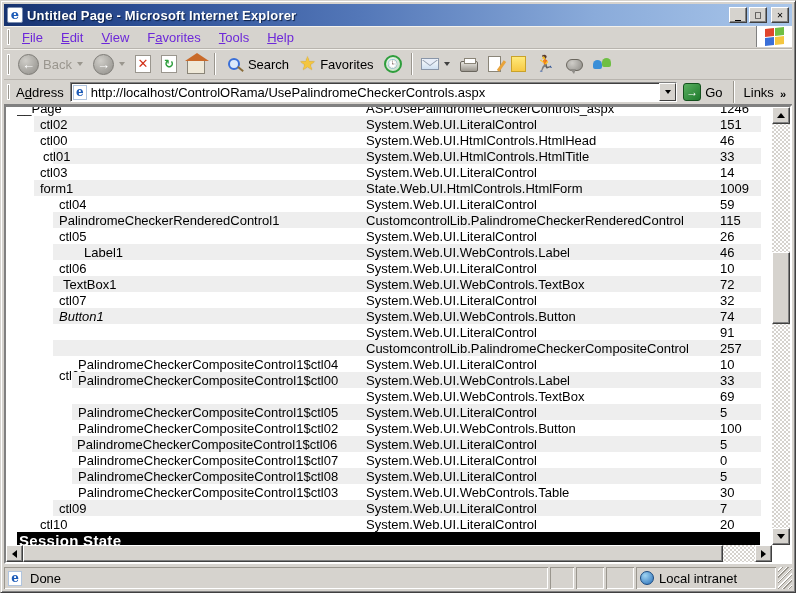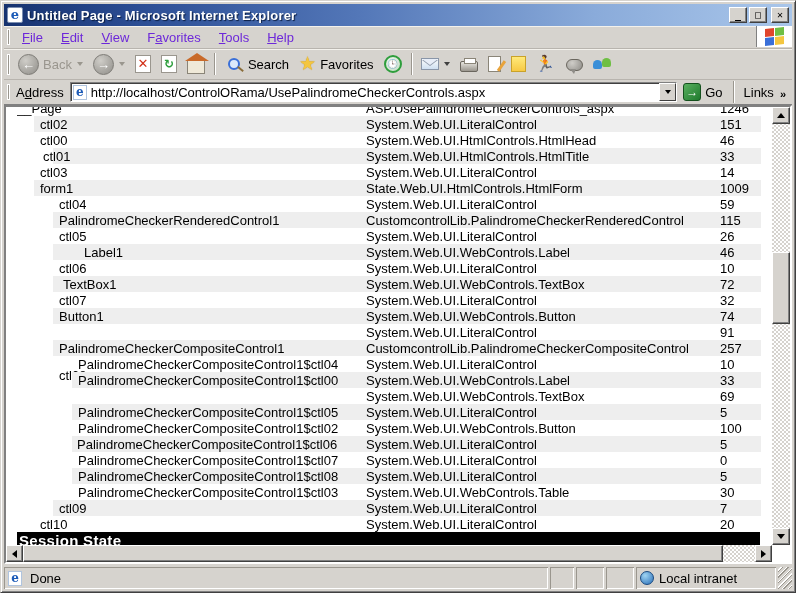--- a/index.html
+++ b/index.html
@@ -328,33 +328,32 @@
           <span class="c-size">72</span>
         </div>
         <div class="trow">
           <div class="band" style="left: 47px;"></div>
           <span class="c-id" style="left: 53px; max-width: 305px;">ctl07</span>
           <span class="c-type">System.Web.UI.LiteralControl</span>
           <span class="c-size">32</span>
         </div>
         <div class="trow alt">
           <div class="band" style="left: 47px;"></div>
-          <span class="c-id" style="left: 53px; max-width: 305px;">Button1</span>
+          <span class="c-id" style="left: 53px; max-width: 305px; font-style: italic;">Button1</span>
           <span class="c-type">System.Web.UI.WebControls.Button</span>
           <span class="c-size">74</span>
         </div>
         <div class="trow">
           <div class="band" style="left: 47px;"></div>
           <span class="c-id" style="left: 53px; max-width: 305px; margin-top: 43px;">ctl08</span>
           <span class="c-type">System.Web.UI.LiteralControl</span>
           <span class="c-size">91</span>
         </div>
         <div class="trow alt">
           <div class="band" style="left: 47px;"></div>
-          <span class="c-id" style="left: 53px; max-width: 305px;">PalindromeCheckerCompositeControl1</span>
           <span class="c-type">CustomcontrolLib.PalindromeCheckerCompositeControl</span>
           <span class="c-size">257</span>
         </div>
         <div class="trow">
           <div class="band" style="left: 66px;"></div>
           <span class="c-id" style="left: 72px; max-width: 286px;">PalindromeCheckerCompositeControl1$ctl04</span>
           <span class="c-type">System.Web.UI.LiteralControl</span>
           <span class="c-size">10</span>
         </div>
         <div class="trow alt">

